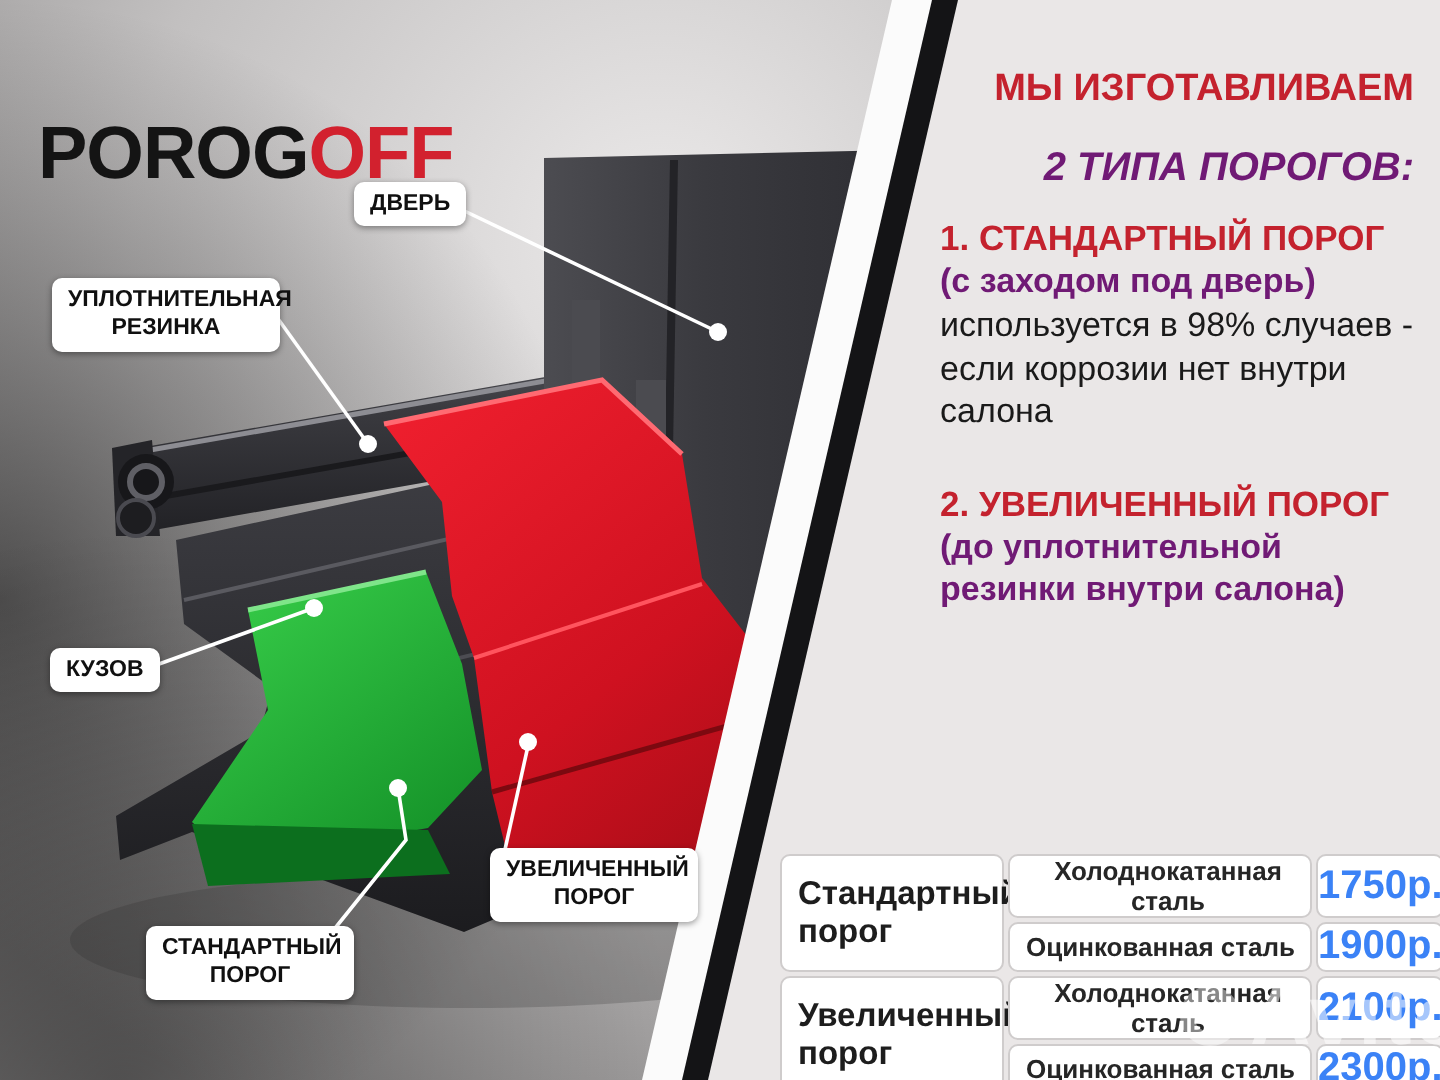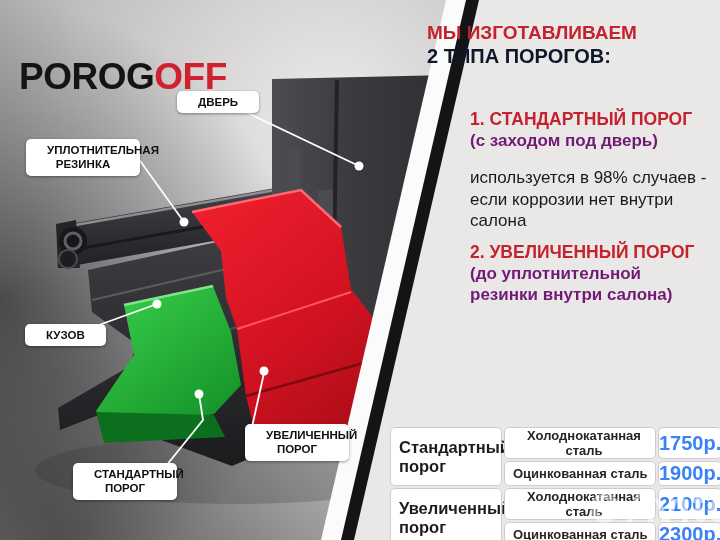--- a/index.html
+++ b/index.html
@@ -4,31 +4,31 @@
 <style>
   html,body{margin:0;padding:0;background:#555;}
   *{box-sizing:border-box;font-family:"Liberation Sans",sans-serif;}
   .stage{position:relative;width:720px;height:540px;overflow:hidden;background:#aaa8a8;}
   .stage svg.photo{position:absolute;left:0;top:0;}
   
   .logo{position:absolute;left:19px;top:13px;font-size:37px;font-weight:700;letter-spacing:-0.5px;line-height:1;margin-top:45px;}
   .logo .lb{color:#141414;}
   .logo .lr{color:#d2212e;}
   
-  .callout{position:absolute;background:#ffffff;border-radius:5px;padding:4px 21px;
+  .callout{position:absolute;background:#ffffff;border-radius:5px;padding:4px 8px;
            font-size:11.5px;font-weight:700;line-height:1.25;color:#101010;text-align:center;
            box-shadow:0 1px 3px rgba(0,0,0,.4);}
   
-  .hdr{position:absolute;right:13px;top:22px;width:280px;text-align:left;line-height:1.12;}
+  .hdr{position:absolute;right:13px;top:34px;width:280px;text-align:right;line-height:1.12;}
   .hdr .h1{color:#c4222e;font-size:19px;font-weight:700;}
-  .hdr .h2{color:#0f172a;font-size:20px;font-weight:700;margin-top:2px;}
+  .hdr .h2{color:#701a75;font-size:20px;font-weight:700;margin-top:18px;font-style:italic;}
   .sect{position:absolute;left:470px;width:243px;line-height:1.26;}
   .sect .t{color:#c4222e;font-size:17.5px;font-weight:700;margin-top:20px;}
   .sect .s{color:#701a75;font-size:17px;font-weight:700;}
-  .sect .b{color:#1a1a1a;font-size:17px;font-weight:400;margin-top:16px;}
+  .sect .b{color:#1a1a1a;font-size:17px;font-weight:400;margin-top:1px;}
   
   .ptable{position:absolute;left:390px;top:427px;width:323px;height:111px;
           display:grid;grid-template-columns:112px 152px 1fr;grid-auto-rows:1fr;gap:2px;}
   .cell{background:#ffffff;border:1px solid #cfcccc;border-radius:5px;display:flex;align-items:center;}
   .cell.prod{grid-column:1;grid-row:span 2;font-size:16.5px;font-weight:600;color:#1d1d1d;
              line-height:1.12;padding:2px 4px 2px 8px;}
   .cell.mat{font-size:13px;font-weight:700;color:#262626;padding-left:8px;text-align:center;}
   .cell.price{font-size:20px;font-weight:700;color:#3b82f6;justify-content:center;}
   
   .wm{position:absolute;left:590px;top:484px;display:flex;align-items:center;gap:5px;

